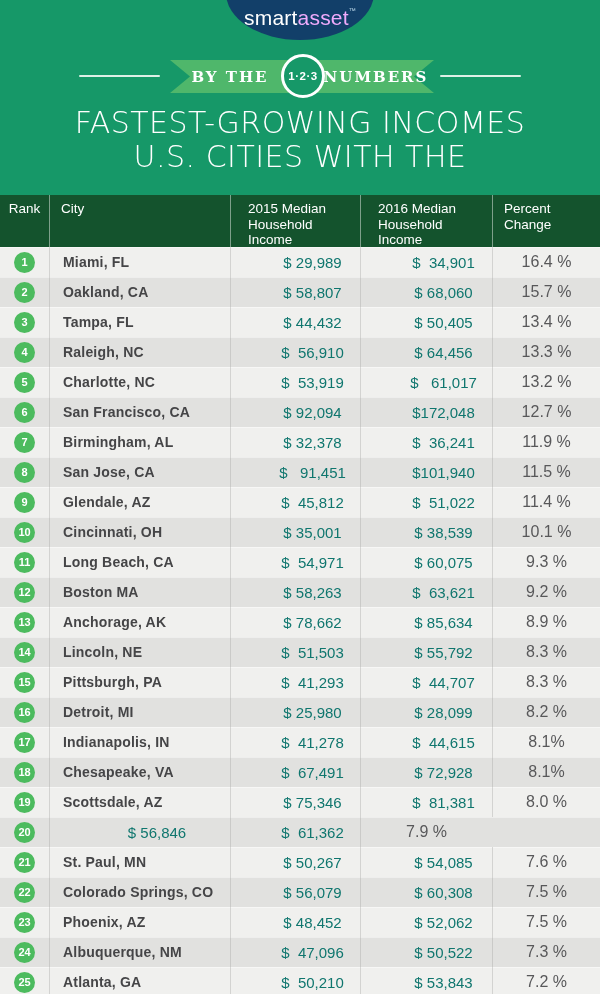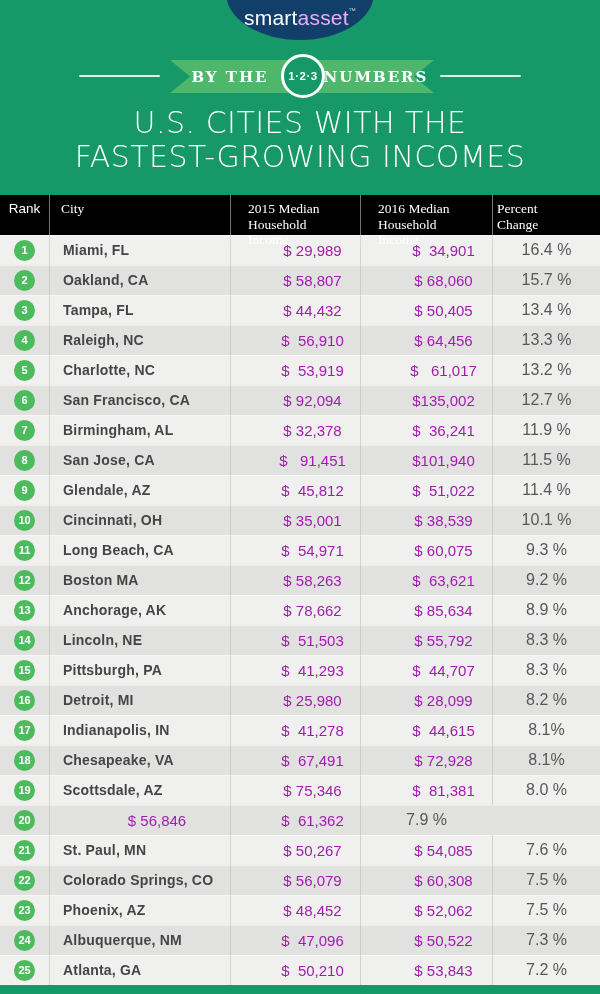--- a/index.html
+++ b/index.html
@@ -99,54 +99,54 @@
   }
 
   
   .table {
     position: absolute;
     left: 0; top: 195px; width: 600px;
   }
   .thead {
     display: grid;
     grid-template-columns: 49px 181px 130px 132px 108px;
-    height: 40px;
-    background: #000000;
+    height: 52px;
+    background: #14532d;
     color: #ffffff;
   }
   .th {
     box-sizing: border-box;
     padding-top: 6px;
     font-size: 13.5px;
     line-height: 15.5px;
     white-space: pre-line;
   }
-  .th + .th { border-left: 1.5px solid rgba(255,255,255,0.45); font-family: Liberation Serif, serif; }
+  .th + .th { border-left: 1.5px solid rgba(255,255,255,0.45); }
   .th.c-rank   { text-align: center; }
   .th.c-city   { padding-left: 11px; }
   .th.c-i2015  { padding-left: 17px; }
   .th.c-i2016  { padding-left: 17px; }
-  .th.c-pct    { padding-left: 4px; }
+  .th.c-pct    { padding-left: 11px; }
 
   .row {
     display: grid;
     grid-template-columns: 49px 181px 130px 132px 108px;
     height: 30px;
     box-shadow: inset 0 1px 0 rgba(255,255,255,0.45);
   }
   .row-light { background: #f0f0ee; }
   .row-dark  { background: #e1e1df; }
   .td {
     box-sizing: border-box;
     display: flex; align-items: center;
   }
   .td + .td { border-left: 1.5px solid rgba(176,176,174,0.45); }
   .td.c-rank { justify-content: center; }
   .td.c-city { padding-left: 13px; font-weight: bold; font-size: 14px; color: #454547; letter-spacing: 0.2px; text-align: right; }
-  .td.c-val  { justify-content: center; font-size: 15px; color: #a21caf; white-space: pre; padding-left: 34px; }
+  .td.c-val  { justify-content: center; font-size: 15px; color: #0f766e; white-space: pre; padding-left: 34px; }
   .td.c-pct  { justify-content: center; font-size: 16px; color: #58585a; white-space: pre; }
 
   .rank-badge {
     width: 21px; height: 21px;
     border-radius: 50%;
     background: #4cbb5e;
     color: #ffffff;
     font-size: 11px; font-weight: bold;
     display: flex; align-items: center; justify-content: center;
   }
@@ -169,22 +169,22 @@
   <div class="ribbon-label left">BY THE</div>
   <div class="badge-circle">
     <div class="badge-line w2"></div>
     <div class="badge-line w1"></div>
     <div class="badge-num">1·2·3</div>
     <div class="badge-line w1"></div>
     <div class="badge-line w2"></div>
   </div>
 
   <div class="title">
+    <div>FASTEST-GROWING INCOMES</div>
     <div>U.S. CITIES WITH THE</div>
-    <div>FASTEST-GROWING INCOMES</div>
   </div>
 
   <div class="table">
     <div class="thead">
       <div class="th c-rank">Rank</div>
       <div class="th c-city">City</div>
       <div class="th c-i2015">2015 Median
 Household
 Income</div>
       <div class="th c-i2016">2016 Median
@@ -243,21 +243,21 @@
     <div class="td c-val">$   61,017</div>
     <div class="td c-pct">13.2 %</div>
   </div>
 
   <div class="row row-dark">
     <div class="td c-rank">
       <div class="rank-badge">6</div>
     </div>
     <div class="td c-city">San Francisco, CA</div>
     <div class="td c-val">$ 92,094</div>
-    <div class="td c-val">$135,002</div>
+    <div class="td c-val">$172,048</div>
     <div class="td c-pct">12.7 %</div>
   </div>
 
   <div class="row row-light">
     <div class="td c-rank">
       <div class="rank-badge">7</div>
     </div>
     <div class="td c-city">Birmingham, AL</div>
     <div class="td c-val">$ 32,378</div>
     <div class="td c-val">$  36,241</div>

